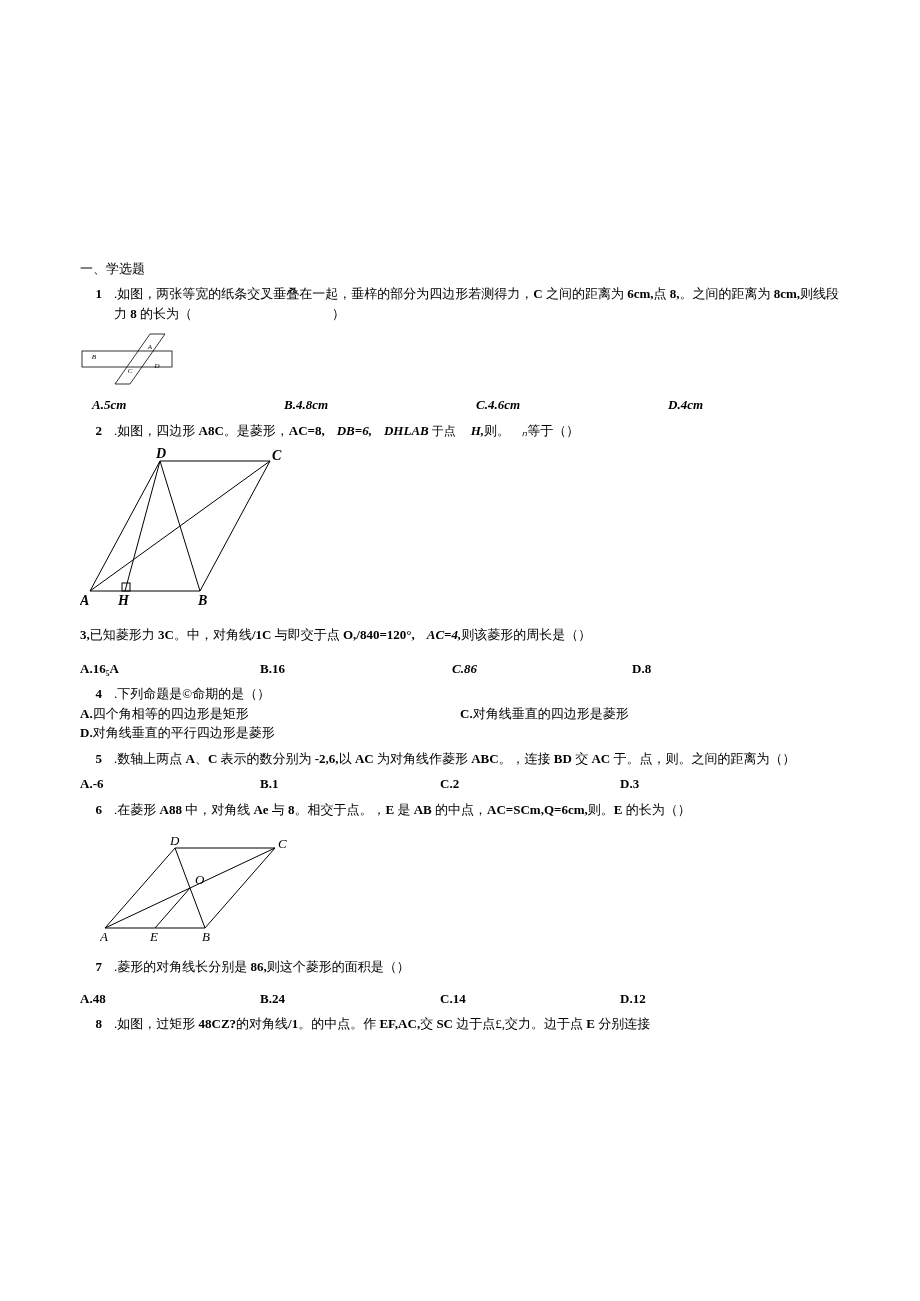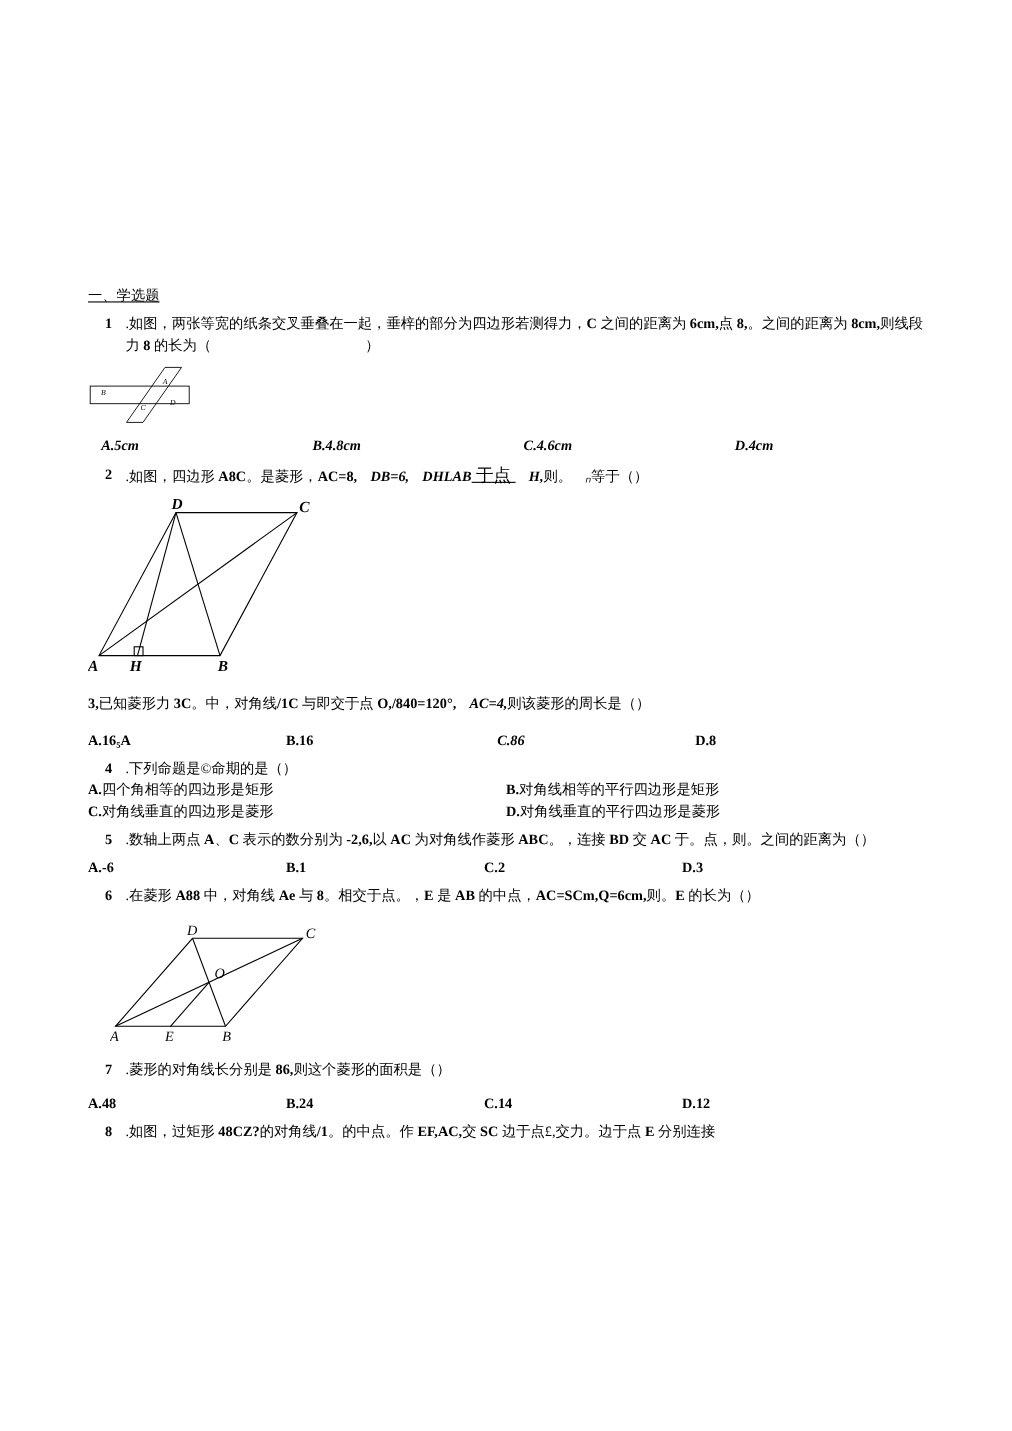--- a/index.html
+++ b/index.html
@@ -10,21 +10,20 @@
     width: 920px;
     margin: 0;
     padding: 0;
   }
   .page {
     padding: 260px 80px 80px 80px;
     width: 760px;
   }
   .section-header {
     margin-bottom: 6px;
-    text-decoration: underline;
   }
   .q {
     margin-bottom: 6px;
     line-height: 1.5;
   }
   .q-row {
     display: flex;
     align-items: flex-start;
   }
   .q-num {
@@ -96,21 +95,21 @@
       <div class="choice bold italic">B.4.8cm</div>
       <div class="choice bold italic">C.4.6cm</div>
       <div class="choice bold italic">D.4cm</div>
     </div>
   </div>
 
   <div class="q">
     <div class="q-row">
       <span class="q-num">2</span>
       <div class="q-body">
-        <span>.如图，四边形 </span><span class="bold">A8C</span><span>。是菱形，</span><span class="bold">AC=8,</span><span class="bold italic">DB=6,</span><span class="bold italic">DHLAB</span><span style="font-family:'KaiTi',cursive;font-size:16px;text-decoration:underline;"> 于点 </span><span class="bold italic">H,</span><span>则。</span><span class="italic">ₙ</span><span>等于（）</span>
+        <span>.如图，四边形 </span><span class="bold">A8C</span><span>。是菱形，</span><span class="bold">AC=8,</span><span class="bold italic">DB=6,</span><span class="bold italic">DHLAB</span><span style="font-family:'KaiTi',cursive;font-size:12px;"> 于点 </span><span class="bold italic">H,</span><span>则。</span><span class="italic">ₙ</span><span>等于（）</span>
       </div>
     </div>
 
     <div class="fig">
       <svg width="220" height="165" viewBox="0 0 220 165">
         <polygon points="10,145 120,145 190,15 80,15" fill="none" stroke="#000" stroke-width="1"></polygon>
         <line x1="10" y1="145" x2="190" y2="15" stroke="#000" stroke-width="1"></line>
         <line x1="80" y1="15" x2="120" y2="145" stroke="#000" stroke-width="1"></line>
         <line x1="80" y1="15" x2="45" y2="145" stroke="#000" stroke-width="1"></line>
         <rect x="42" y="137" width="8" height="8" fill="none" stroke="#000" stroke-width="1"></rect>
@@ -138,21 +137,20 @@
 
   <div class="q">
     <div class="q-row">
       <span class="q-num">4</span>
       <div class="q-body">
         <span>.下列命题是©命期的是（）</span>
       </div>
     </div>
     <div class="choices-2col">
       <div class="choice"><span class="opt-letter">A.</span><span>四个角相等的四边形是矩形</span></div>
-      <div class="choice"><span class="opt-letter">B.</span><span>对角线相等的平行四边形是矩形</span></div>
       <div class="choice"><span class="opt-letter">C.</span><span>对角线垂直的四边形是菱形</span></div>
       <div class="choice"><span class="opt-letter">D.</span><span>对角线垂直的平行四边形是菱形</span></div>
     </div>
   </div>
 
   <div class="q">
     <div class="q-row">
       <span class="q-num">5</span>
       <div class="q-body">
         <span>.数轴上两点 </span><span class="bold">A</span><span>、</span><span class="bold">C</span><span> 表示的数分别为 </span><span class="bold">-2,6,</span><span>以 </span><span class="bold">AC</span><span> 为对角线作菱形 </span><span class="bold">ABC</span><span>。，连接 </span><span class="bold">BD</span><span> 交 </span><span class="bold">AC</span><span> 于。点，则。之间的距离为（）</span>

